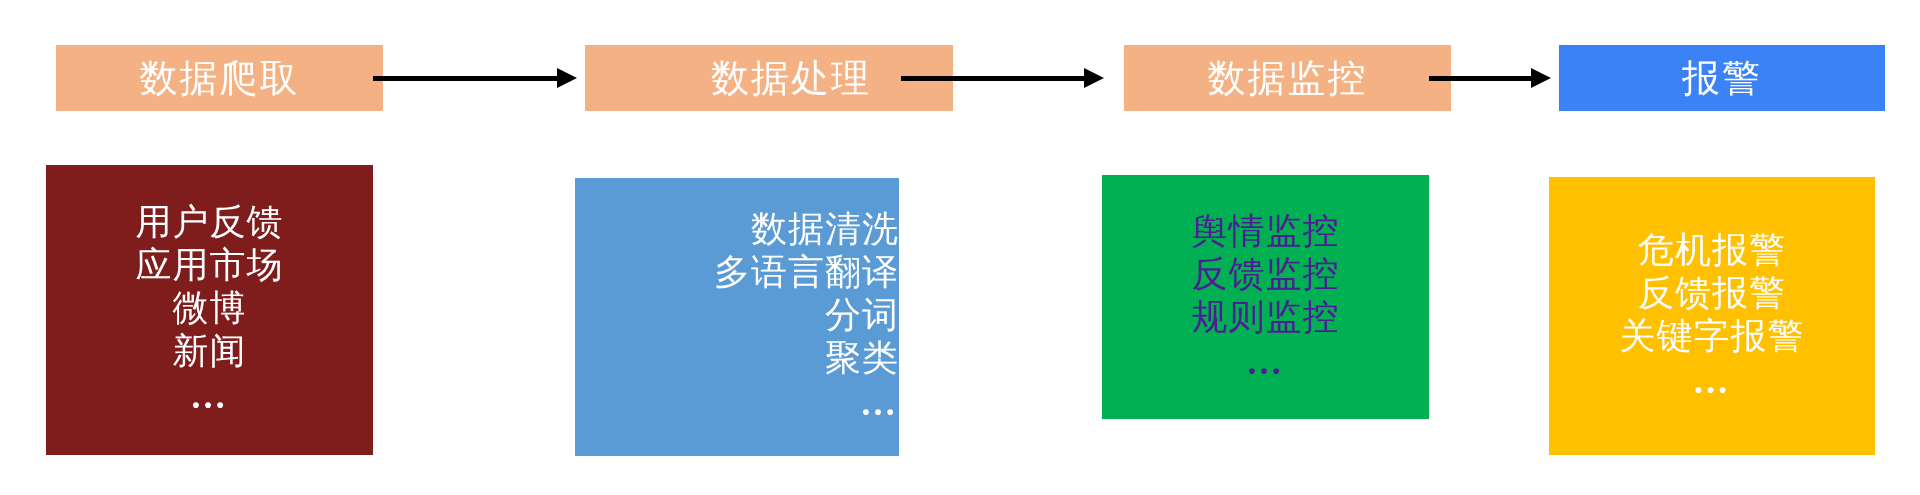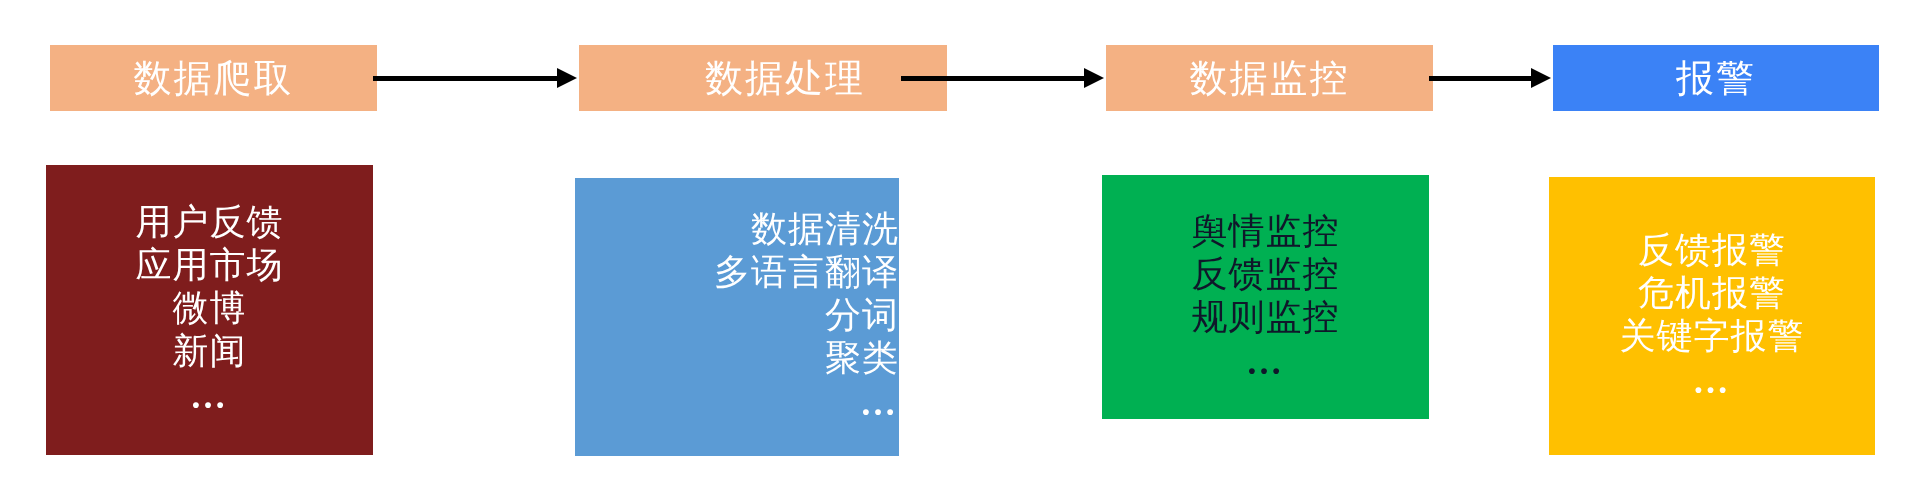--- a/index.html
+++ b/index.html
@@ -16,21 +16,21 @@
     overflow: hidden;
   }
   .stage {
     position: absolute;
     top: 0;
     height: 100%;
   }
   .stage-header {
     position: absolute;
     top: 45px;
-    left: 4px;
+    left: 10px;
     width: 100%;
     height: 66px;
     display: flex;
     align-items: center;
     justify-content: center;
     color: #ffffff;
     font-size: 38px;
     letter-spacing: 2px;
     white-space: nowrap;
   }
@@ -98,34 +98,34 @@
     <div class="stage-box" style="top: 178px; height: 278px; background: rgb(91, 155, 213); color: rgb(255, 255, 255); align-items: flex-end;">
         <div class="stage-item">数据清洗</div>
         <div class="stage-item">多语言翻译</div>
         <div class="stage-item">分词</div>
         <div class="stage-item">聚类</div>
         <div class="stage-item ellipsis">…</div>
       </div>
   </div>
 
   <div class="stage" style="left: 1102px; width: 327px;">
-    <div class="stage-header" style="background: rgb(244, 177, 131); color: rgb(255, 255, 255);">数据监控</div>
-    <div class="stage-box" style="top: 175px; height: 244px; background: rgb(0, 176, 82); color: #0f172a;">
+    <div class="stage-header" style="background: rgb(244, 177, 131); color: rgb(255, 255, 255); margin-left: 12px;">数据监控</div>
+    <div class="stage-box" style="top: 175px; height: 244px; background: rgb(0, 176, 82); color: #4c1d95;">
         <div class="stage-item">舆情监控</div>
         <div class="stage-item">反馈监控</div>
         <div class="stage-item">规则监控</div>
         <div class="stage-item ellipsis">…</div>
       </div>
   </div>
 
   <div class="stage" style="left: 1549px; width: 326px;">
     <div class="stage-header" style="background: #3b82f6; color: rgb(255, 255, 255);">报警</div>
     <div class="stage-box" style="top: 177px; height: 278px; background: rgb(255, 192, 0); color: rgb(255, 255, 255);">
+        <div class="stage-item">危机报警</div>
         <div class="stage-item">反馈报警</div>
-        <div class="stage-item">危机报警</div>
         <div class="stage-item">关键字报警</div>
         <div class="stage-item ellipsis">…</div>
       </div>
   </div>
 <div class="flow-arrow" style="left: 373px; width: 204px; top: 67px;">
       <div class="shaft" style="width: 188px; background: rgb(0, 0, 0);"></div>
       <div class="head" style="border-left-color: rgb(0, 0, 0);"></div>
     </div>
     <div class="flow-arrow" style="left: 901px; width: 203px; top: 67px;">
       <div class="shaft" style="width: 187px; background: rgb(0, 0, 0);"></div>

